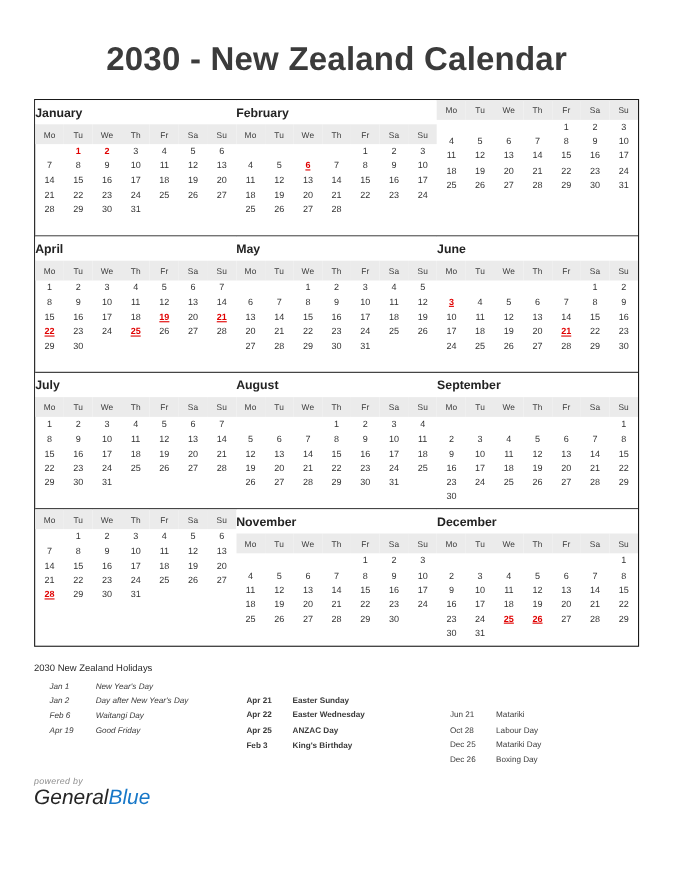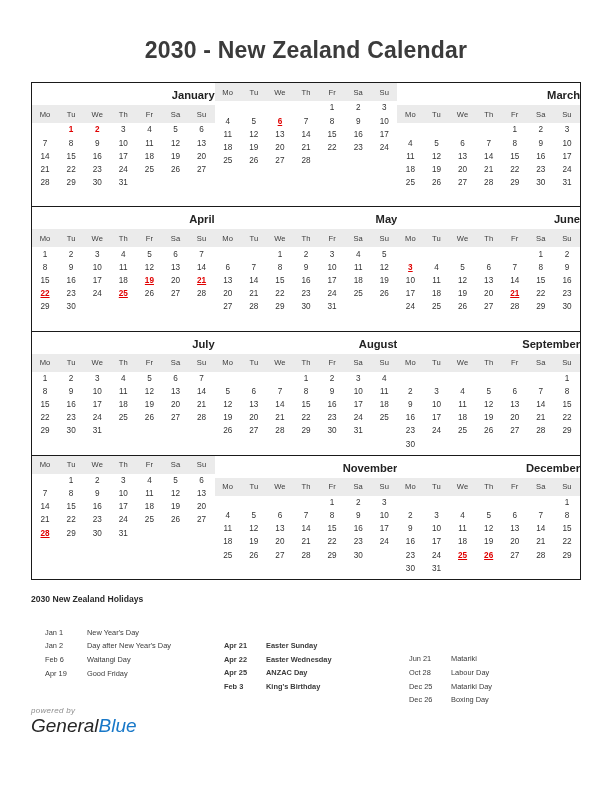--- a/index.html
+++ b/index.html
@@ -19,21 +19,21 @@
   .page {
     width: 612px;
     height: 792px;
     box-sizing: border-box;
     padding: 0;
   }
 
   
   .title {
     text-align: center;
-    font-size: 23px;
+    font-size: 30px;
     font-weight: bold;
     color: #3b3b3b;
     letter-spacing: 0.2px;
     padding-top: 38px;
     padding-bottom: 0;
     line-height: 1.1;
   }
 
   
   .calendar-frame {
@@ -50,21 +50,21 @@
   .quarter-row:last-child {
     border-bottom: none;
   }
   .month-block {
     flex: 1 1 0;
     box-sizing: border-box;
     padding: 0;
     min-width: 0;
   }
   .month-name {
-    text-align: right;
+    text-align: left;
     font-size: 11.2px;
     font-weight: bold;
     color: #232323;
     padding: 6px 0 4px 0;
     background: #ffffff;
   }
   table.month-table {
     width: 100%;
     border-collapse: collapse;
     table-layout: fixed;
@@ -103,32 +103,32 @@
   .month-table tbody tr:last-child td {
     padding-bottom: 4px;
   }
 
   
   .holidays {
     margin: 14px 31px 0 31px;
   }
   .holidays-title {
     font-size: 8.6px;
-    font-weight: bold;
+    font-weight: normal;
     color: #2b2b2b;
-    margin-bottom: 25px;
+    margin-bottom: 8px;
   }
   .holiday-columns {
     display: flex;
     width: 100%;
   }
   .holiday-col {
     box-sizing: border-box;
   }
-  .holiday-col.c1 { width: 190px; padding-left: 14px; }
+  .holiday-col.c1 { width: 190px; padding-left: 14px; font-style: italic; }
   .holiday-col.c2 { width: 185px; padding-left: 3px; font-weight: bold; }
   .holiday-col.c3 { width: 175px; padding-left: 3px; }
 
   .holiday-item {
     display: flex;
     font-size: 7.4px;
     color: #3a3a3a;
     line-height: 1.0;
     margin-bottom: 6.2px;
   }
@@ -241,20 +241,21 @@
                 <td class="empty">&nbsp;</td>
                 <td class="empty">&nbsp;</td>
                 <td class="empty">&nbsp;</td>
                 <td class="empty">&nbsp;</td>
                 <td class="empty">&nbsp;</td>
               </tr>
             </tbody>
           </table>
         </div>
         <div class="month-block">
+          <div class="month-name">February</div>
           <table class="month-table">
             <thead>
               <tr>
                 <th>Mo</th>
                 <th>Tu</th>
                 <th>We</th>
                 <th>Th</th>
                 <th>Fr</th>
                 <th>Sa</th>
                 <th>Su</th>
@@ -312,21 +313,20 @@
                 <td class="empty">&nbsp;</td>
                 <td class="empty">&nbsp;</td>
                 <td class="empty">&nbsp;</td>
                 <td class="empty">&nbsp;</td>
                 <td class="empty">&nbsp;</td>
               </tr>
             </tbody>
           </table>
         </div>
         <div class="month-block">
-          <div class="month-name">March</div>
           <table class="month-table">
             <thead>
               <tr>
                 <th>Mo</th>
                 <th>Tu</th>
                 <th>We</th>
                 <th>Th</th>
                 <th>Fr</th>
                 <th>Sa</th>
                 <th>Su</th>

